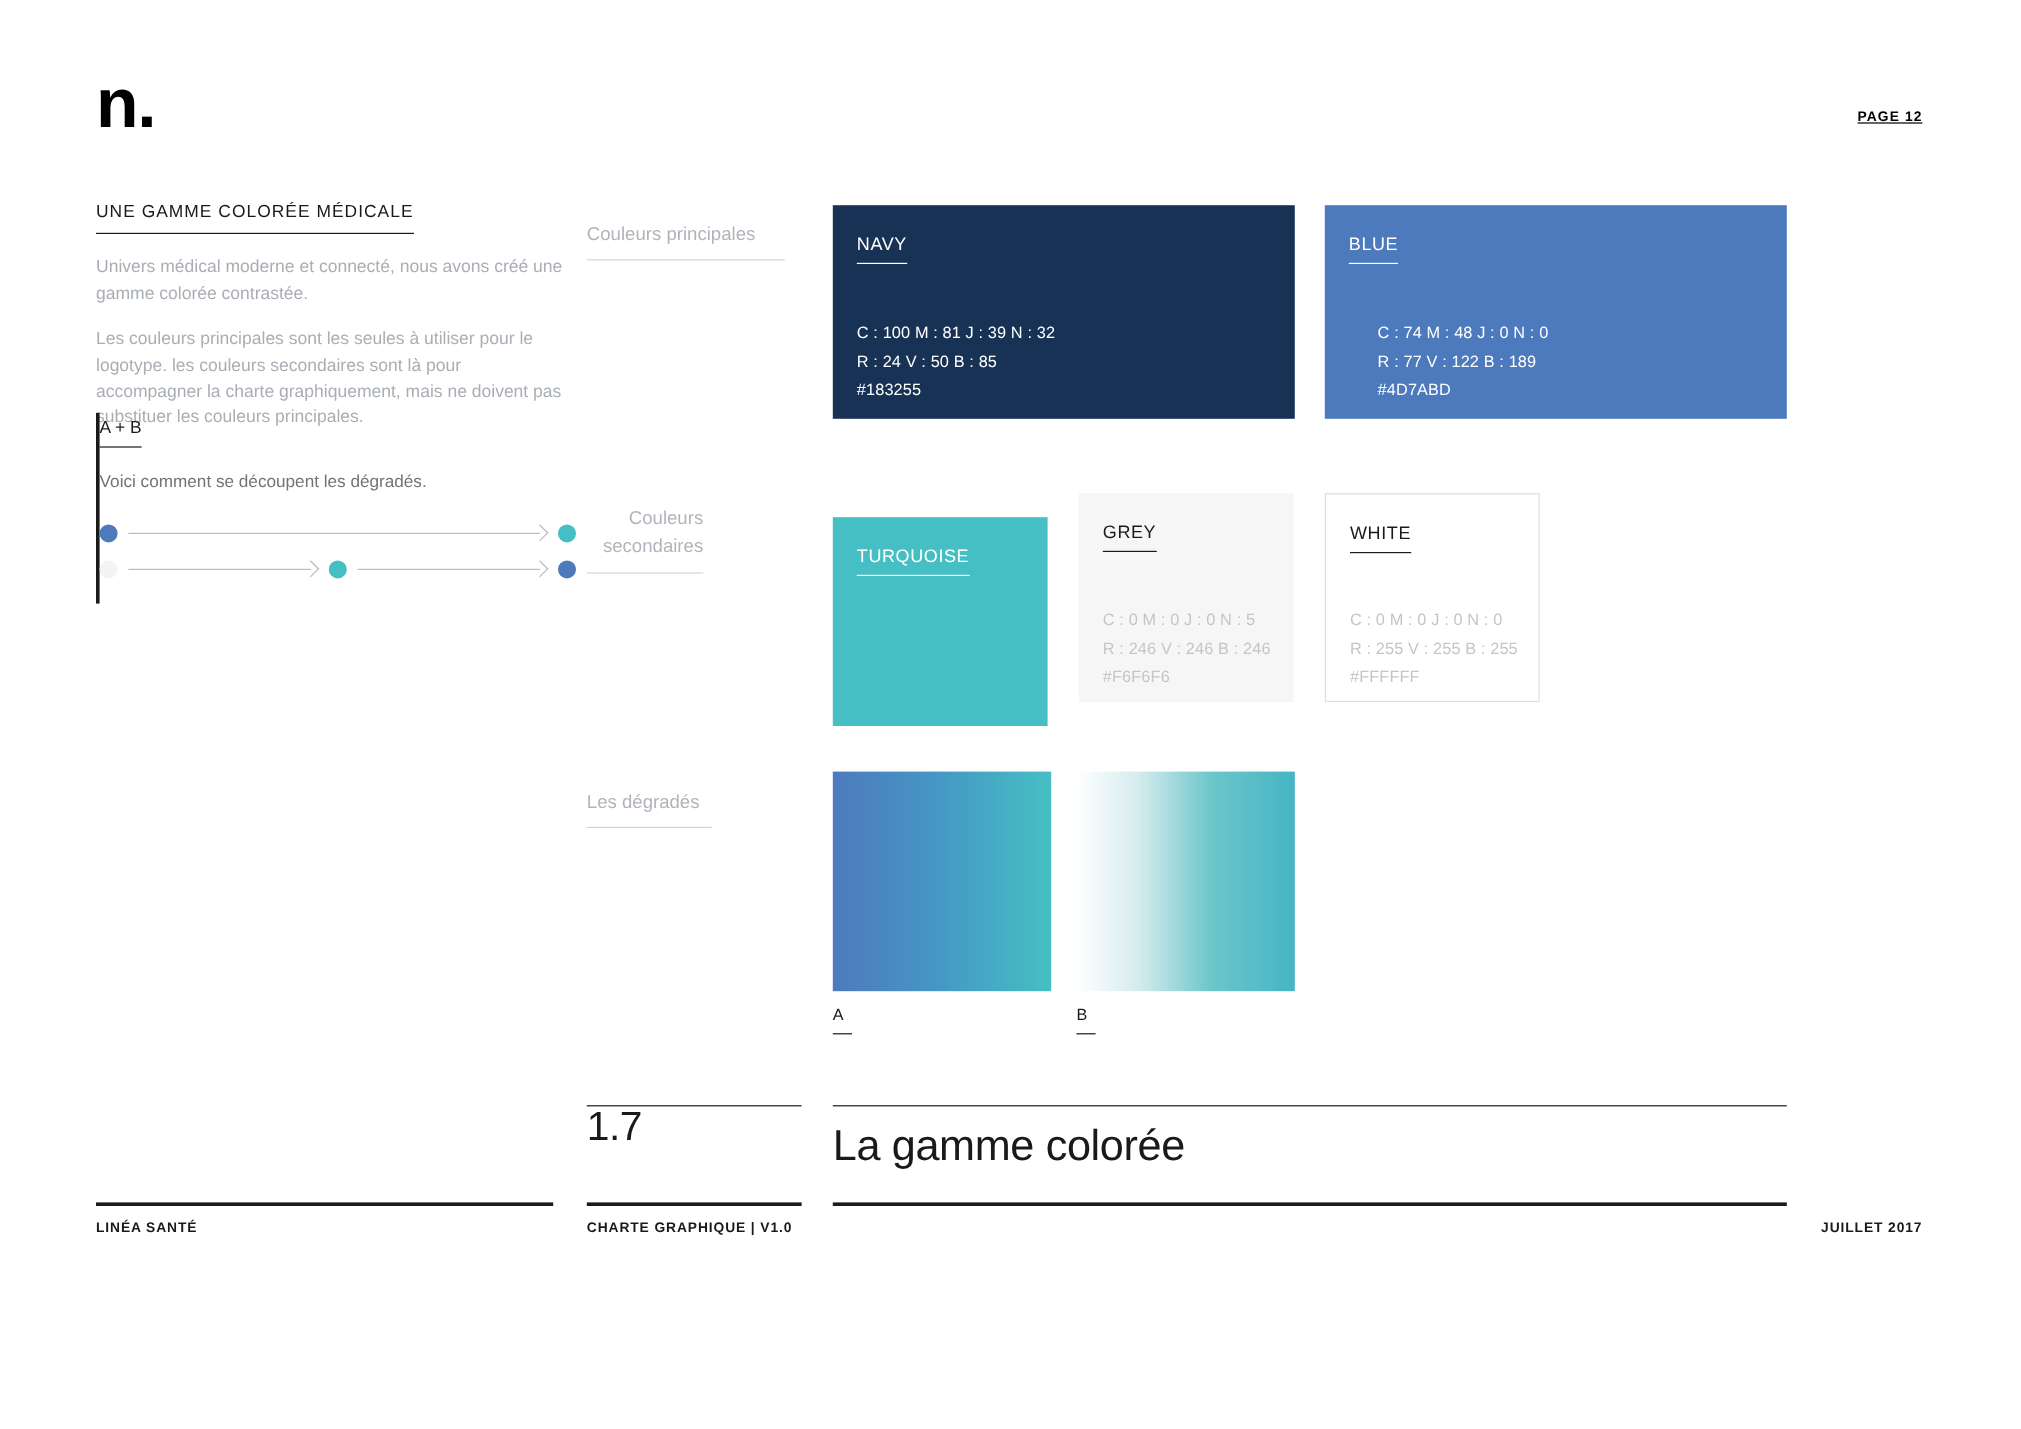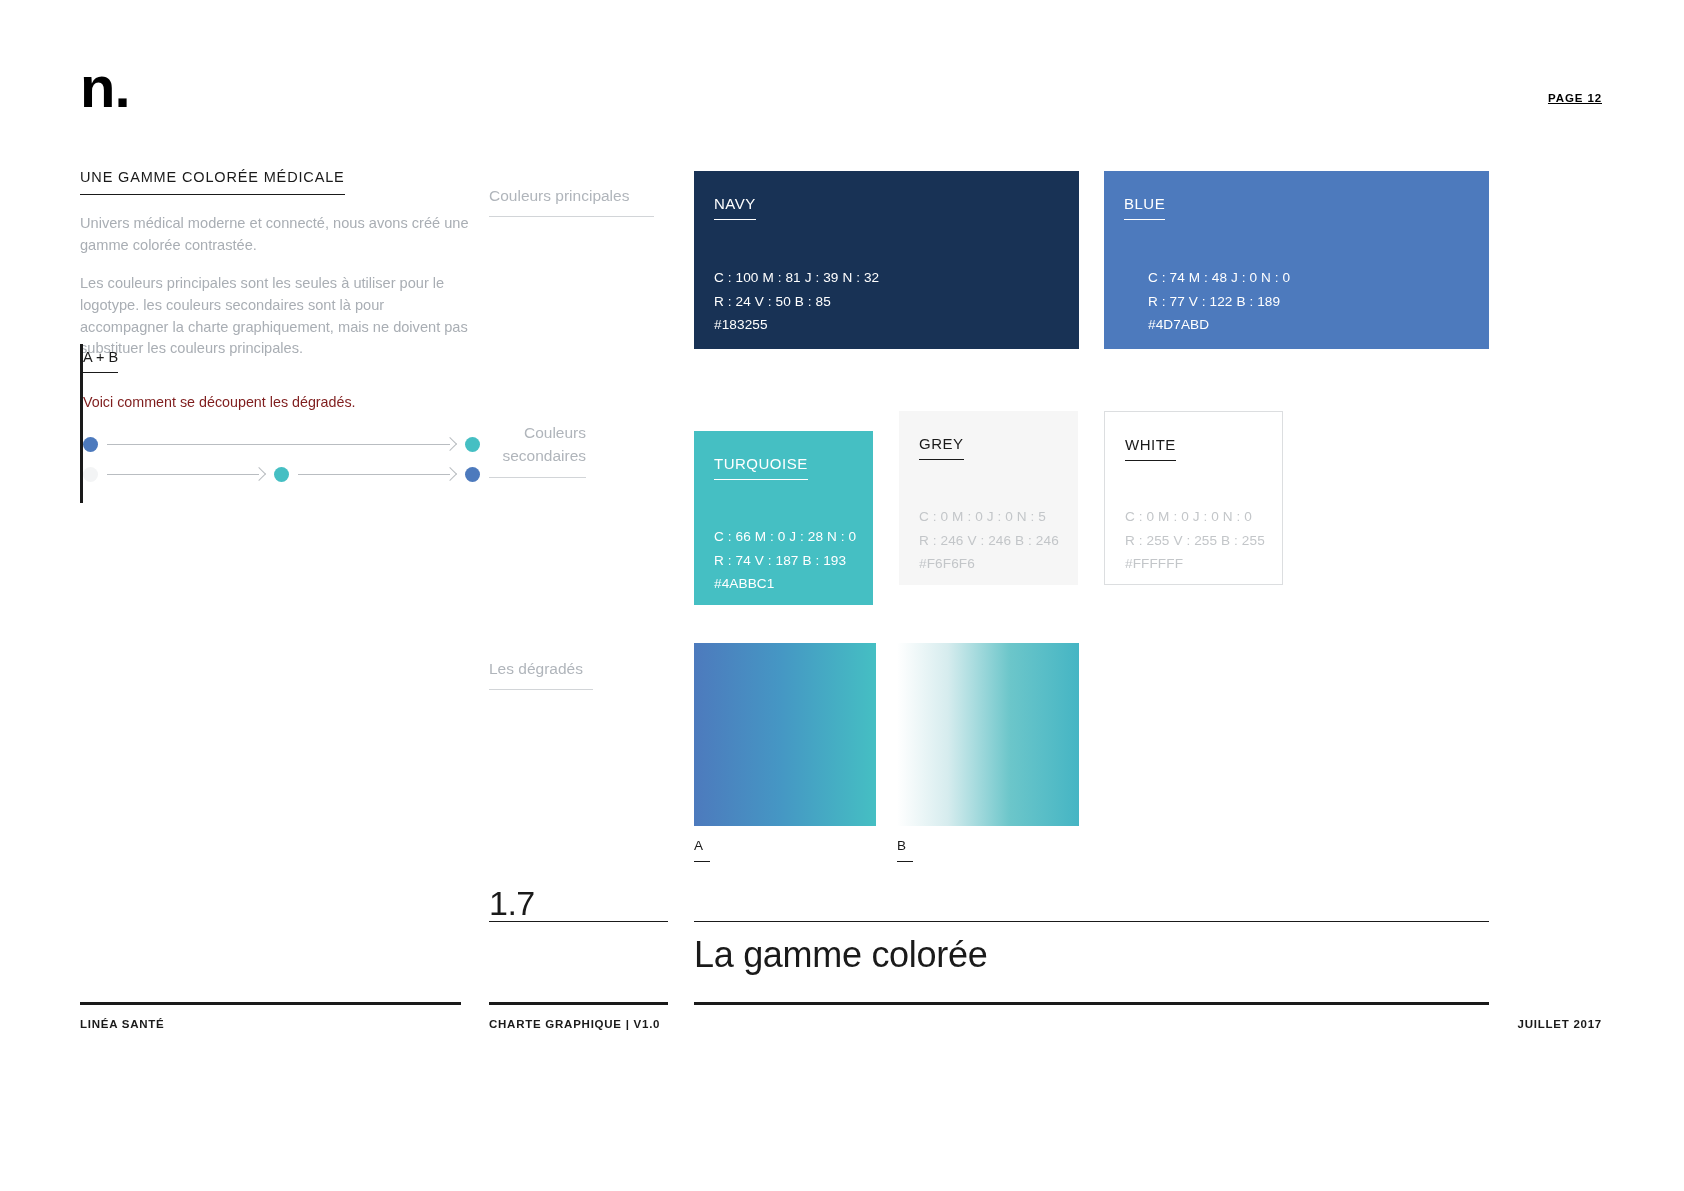--- a/index.html
+++ b/index.html
@@ -70,21 +70,21 @@
   }
   .ab-title {
     font-size: 14.5px;
     color: #1a1a1a;
     display: inline-block;
     padding-bottom: 7px;
     border-bottom: 1.4px solid #1a1a1a;
   }
   .ab-caption {
     font-size: 14.3px;
-    color: #7f1d1d;
+    color: #737373;
     margin-top: 21px;
   }
   .arrow-rows { margin-top: 19px; }
   .arrow-row {
     display: flex;
     align-items: center;
     height: 30px;
   }
   .dot {
     width: 15px; height: 15px;
@@ -225,21 +225,21 @@
     position: absolute;
     top: 921px;
     height: 1.3px;
     background: #1a1a1a;
   }
   #rule-num  { left: 489px; width: 179px; }
   #rule-title{ left: 694px; width: 795px; }
 
   .section-number {
     position: absolute;
-    left: 489px; top: 884px;
+    left: 489px; top: 920px;
     font-size: 34px;
     color: #1a1a1a;
     letter-spacing: -0.5px;
   }
   .section-title {
     position: absolute;
     left: 694px; top: 934px;
     font-size: 36px;
     color: #1a1a1a;
     letter-spacing: -0.3px;
@@ -326,25 +326,20 @@
   <span class="swatch-name">BLUE</span>
   <div class="swatch-values">
     <div>C : 74 M : 48 J : 0 N : 0</div>
     <div>R : 77 V : 122 B : 189</div>
     <div>#4D7ABD</div>
   </div>
 </div>
 
 <div class="swatch" id="sw-turquoise">
   <span class="swatch-name">TURQUOISE</span>
-  <div class="swatch-values">
-    <div>C : 66 M : 0 J : 28 N : 0</div>
-    <div>R : 74 V : 187 B : 193</div>
-    <div>#4ABBC1</div>
-  </div>
 </div>
 
 <div class="swatch" id="sw-grey">
   <span class="swatch-name">GREY</span>
   <div class="swatch-values">
     <div>C : 0 M : 0 J : 0 N : 5</div>
     <div>R : 246 V : 246 B : 246</div>
     <div>#F6F6F6</div>
   </div>
 </div>

